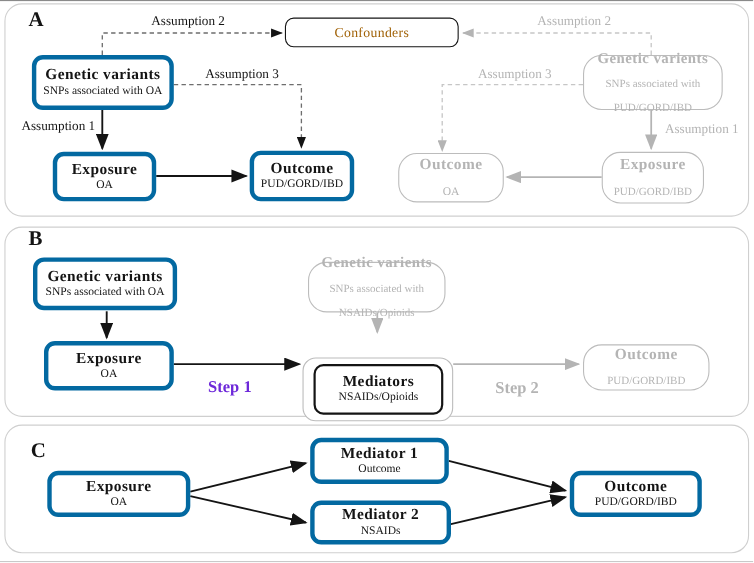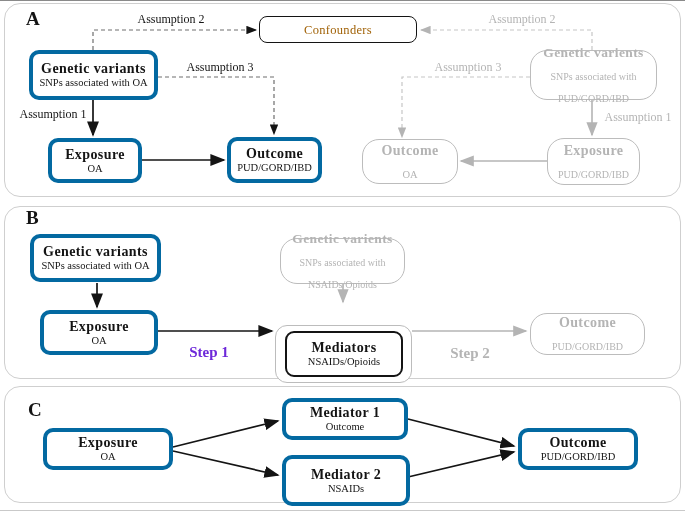--- a/index.html
+++ b/index.html
@@ -167,21 +167,21 @@
   <div class="box blackbox" style="left:43px; top:428px; width:130px; height:42px;">
     <div class="t">Exposure</div>
     <div class="s">OA</div>
   </div>
 
   <div class="box blackbox" style="left:282px; top:398px; width:126px; height:42px;">
     <div class="t">Mediator 1</div>
     <div class="s">Outcome</div>
   </div>
 
-  <div class="box blackbox" style="left:282px; top:455px; width:128px; height:51px;text-align:center;">
+  <div class="box blackbox" style="left:282px; top:455px; width:128px; height:40px;text-align:center;">
     <div class="t">Mediator 2</div>
     <div class="s">NSAIDs</div>
   </div>
 
   <div class="box blackbox" style="left:518px; top:428px; width:120px; height:42px;">
     <div class="t">Outcome</div>
     <div class="s">PUD/GORD/IBD</div>
   </div>
 
 </div>

